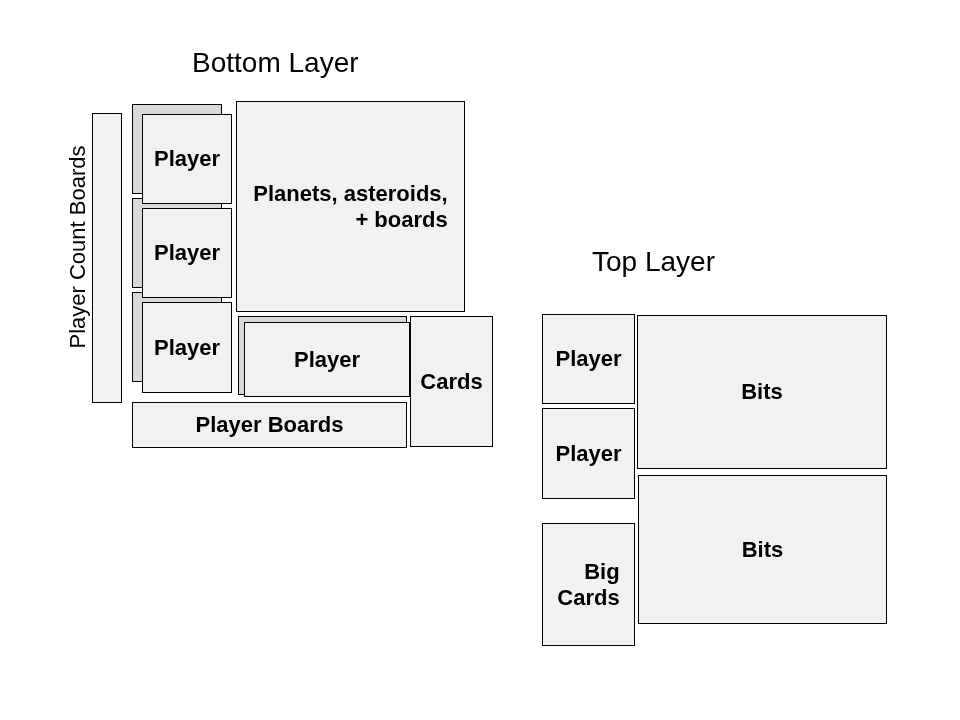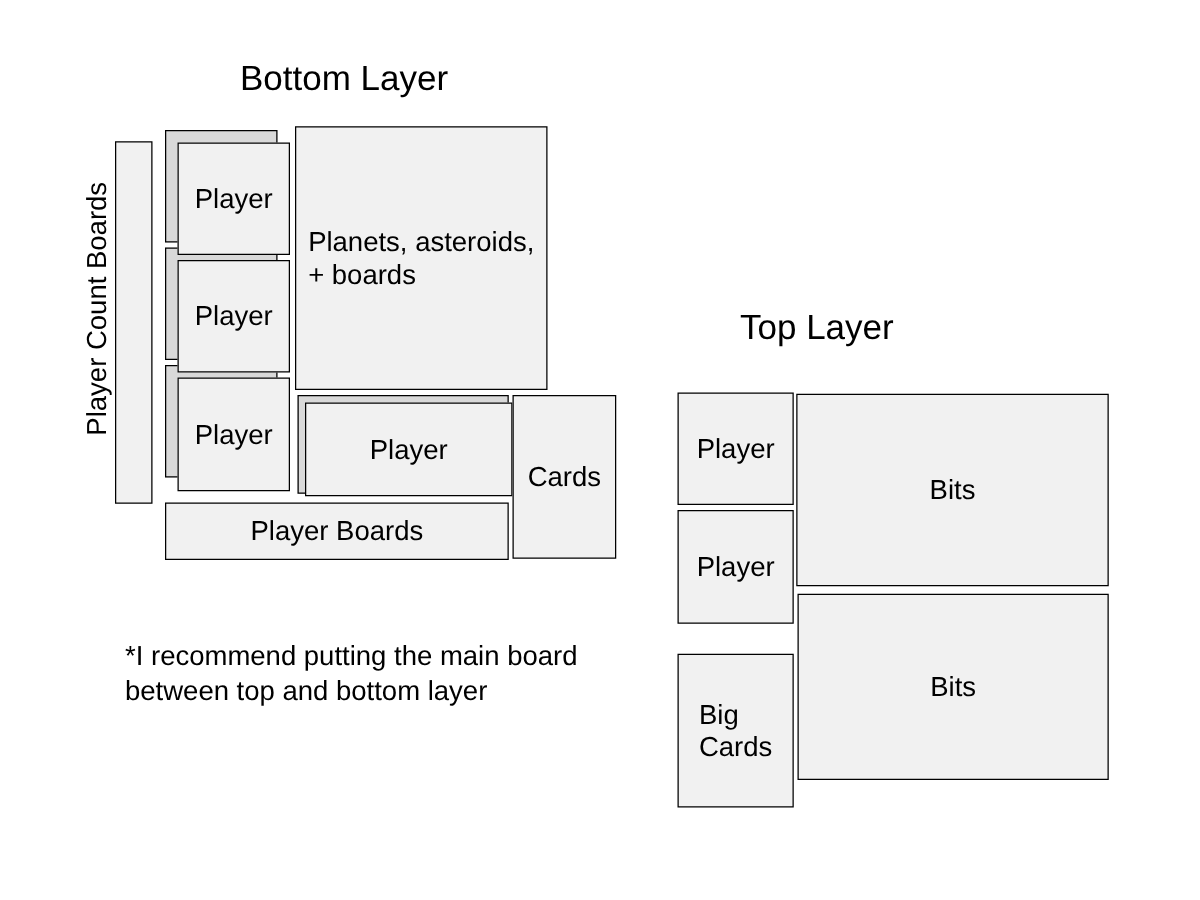--- a/index.html
+++ b/index.html
@@ -4,21 +4,21 @@
 <style>
   html,body{margin:0;padding:0;background:#ffffff;}
   #canvas{
     position:relative;width:960px;height:720px;background:#ffffff;
     font-family:"Liberation Sans","DejaVu Sans",sans-serif;color:#000;
     overflow:hidden;
     border-radius:22px;
   }
   .box,.shadow{
     position:absolute;box-sizing:border-box;border:1.5px solid #000;
-    display:flex;align-items:center;justify-content:center;text-align:left;
+    display:flex;align-items:center;justify-content:center;text-align:right;font-weight:bold;
   }
   .box{background:#f1f1f1;}
   .shadow{background:#d9d9d9;}
   .lbl{font-size:22px;line-height:26px;white-space:pre-line;}
   .title{position:absolute;font-size:28px;line-height:32px;white-space:nowrap;}
   .note{position:absolute;font-size:22px;line-height:28px;white-space:pre-line;}
   .vlabel{
     position:absolute;font-size:22px;white-space:nowrap;
     transform:translate(-50%,-50%) rotate(-90deg);
   }
@@ -26,21 +26,21 @@
   
   #b-title{left:192px;top:47px;}
   #b-vlabel{left:78px;top:247px;}
   #b-tall{left:92px;top:113px;width:30px;height:290px;}
   #b-s1{left:132px;top:104px;width:90px;height:90px;}
   #b-s2{left:132px;top:198px;width:90px;height:90px;}
   #b-s3{left:132px;top:292px;width:90px;height:90px;}
   #b-p1{left:142px;top:114px;width:90px;height:90px;}
   #b-p2{left:142px;top:208px;width:90px;height:90px;}
   #b-p3{left:142px;top:302px;width:90px;height:91px;}
-  #b-planets{left:236px;top:101px;width:202px;height:211px;}
+  #b-planets{left:236px;top:101px;width:229px;height:211px;}
   #b-smid{left:238px;top:316px;width:169px;height:79px;}
   #b-pmid{left:244px;top:322px;width:166px;height:75px;}
   #b-cards{left:410px;top:316px;width:83px;height:131px;}
   #b-pboards{left:132px;top:402px;width:275px;height:46px;}
   #note{left:100px;top:511px;}
 
   
   #t-title{left:592px;top:246px;text-align:right;}
   #t-p1{left:542px;top:314px;width:93px;height:90px;}
   #t-p2{left:542px;top:408px;width:93px;height:91px;}
@@ -84,22 +84,20 @@
   </div>
 
   <div class="box" id="b-cards">
     <span class="lbl">Cards</span>
   </div>
 
   <div class="box" id="b-pboards">
     <span class="lbl">Player Boards</span>
   </div>
 
-  <div class="note" id="note">*I recommend putting the main board
-between top and bottom layer</div>
 
   <div class="title" id="t-title">Top Layer</div>
 
   <div class="box" id="t-p1">
     <span class="lbl">Player</span>
   </div>
   <div class="box" id="t-p2">
     <span class="lbl">Player</span>
   </div>
   <div class="box" id="t-bigcards">

